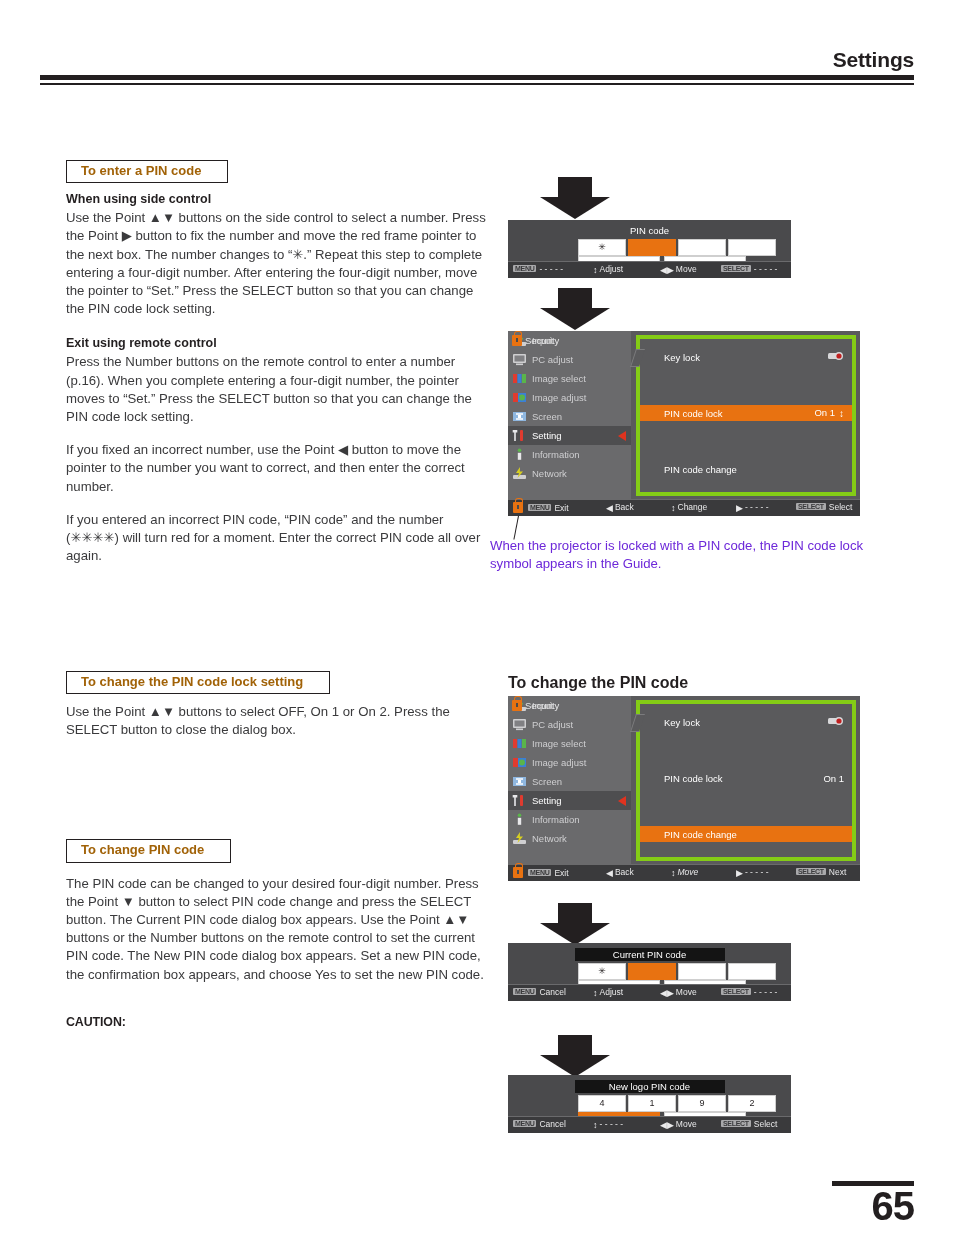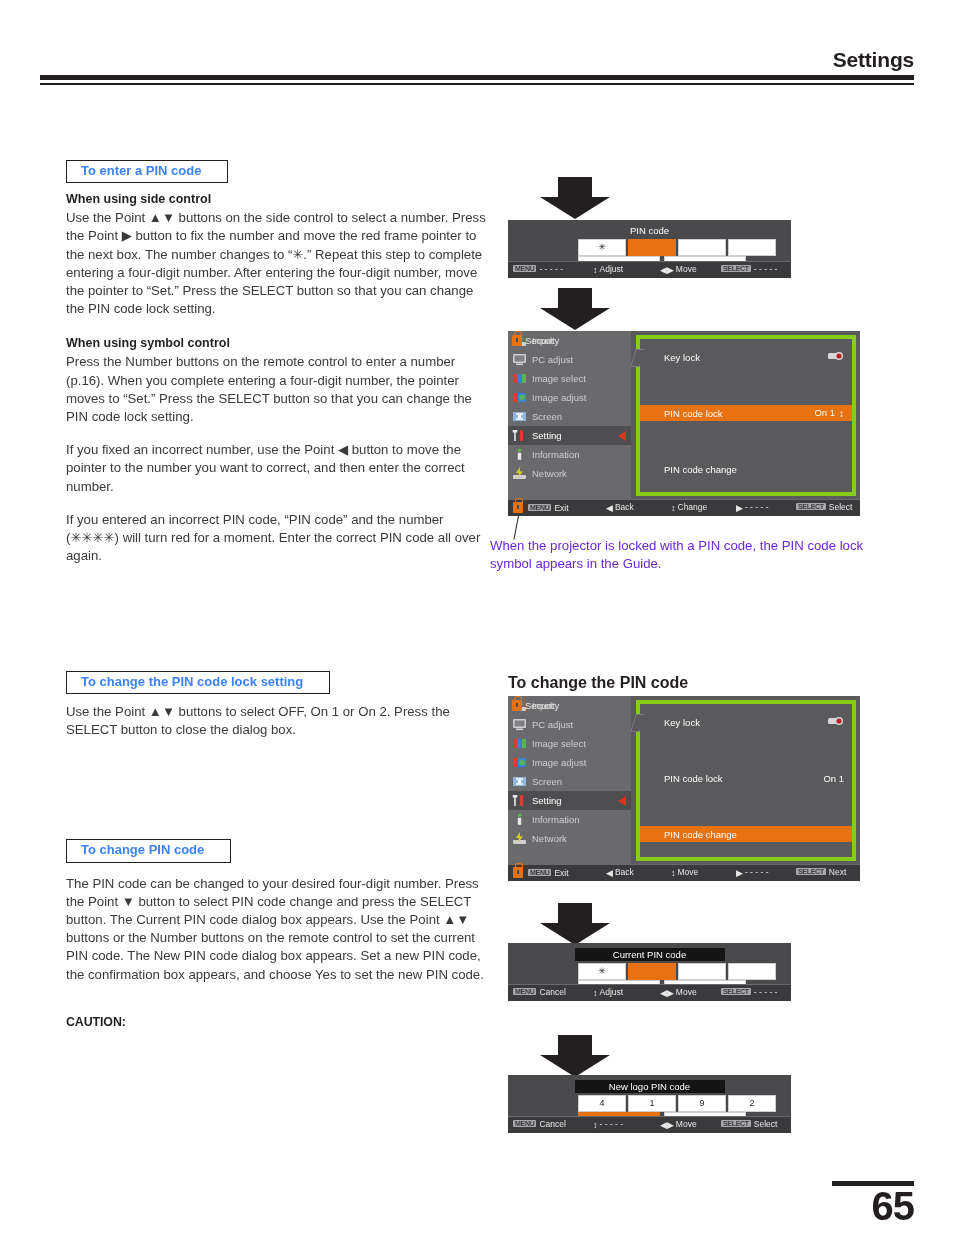--- a/index.html
+++ b/index.html
@@ -25,21 +25,21 @@
   #footer-rule{position:absolute;left:832px;top:1181px;width:82px;height:5px;background:#231f20;}
   #page-number{position:absolute;right:40px;top:1184px;font-size:40px;font-weight:bold;color:#231f20;letter-spacing:-1px;}
 
   
   .boxed-head{
     border:1.6px solid #231f20;
     display:inline-block;
     padding:3px 26px 4px 14px;
     font-size:13px;font-weight:bold;
     line-height:1.1;
-    color:#3b82f6;
+    color:#a16207;
   }
   .subhead{font-size:12.5px;font-weight:bold;margin:0 0 1px 0;line-height:1.35;}
   .body-text{font-size:13.2px;line-height:1.38;color:#3a3a3c;}
   .caution-text{font-size:12.4px;font-weight:bold;line-height:1.45;color:#231f20;letter-spacing:-.1px;}
   .plain-head{font-size:16px;font-weight:bold;color:#231f20;}
   .caption{font-size:13.2px;line-height:1.38;color:#6d28d9;}
 
   
   #col-left{position:absolute;left:66px;top:160px;width:425px;}
   .blk{margin-bottom:0;}
@@ -135,21 +135,21 @@
   <div id="header-rule-thick"></div>
   <div id="header-rule-thin"></div>
 </div>
 
 <div id="col-left">
 
   <div class="blk">
     <div class="boxed-head">To enter a PIN code</div>
     <div class="subhead" style="margin-top:8px;">When using side control</div>
     <div class="body-text">Use the Point ▲▼ buttons on the side control to select a number. Press the Point ▶ button to fix the number and move the red frame pointer to the next box. The number changes to “✳.” Repeat this step to complete entering a four-digit number. After entering the four-digit number, move the pointer to “Set.” Press the SELECT button so that you can change the PIN code lock setting.</div>
-    <div class="subhead" style="margin-top:17px;">When using symbol control</div>
+    <div class="subhead" style="margin-top:17px;">Exit using remote control</div>
     <div class="body-text">Press the Number buttons on the remote control to enter a number (p.16). When you complete entering a four-digit number, the pointer moves to “Set.” Press the SELECT button so that you can change the PIN code lock setting.</div>
     <div class="body-text" style="margin-top:15px;">If you fixed an incorrect number, use the Point ◀ button to move the pointer to the number you want to correct, and then enter the correct number.</div>
     <div class="body-text" style="margin-top:15px;">If you entered an incorrect PIN code, “PIN code” and the number (✳✳✳✳) will turn red for a moment. Enter the correct PIN code all over again.</div>
   </div>
 
   <div class="blk" style="margin-top:105px;">
     <div class="boxed-head">To change the PIN code lock setting</div>
     <div class="body-text" style="margin-top:9px;">Use the Point ▲▼ buttons to select OFF, On 1 or On 2. Press the SELECT button to close the dialog box.</div>
   </div>
 
@@ -436,21 +436,21 @@
       <span>PIN code change</span>
     </div>
   </div>
   <div class="status-bar">
     <div class="seg" style="left:5px;">
       <span class="lock-icon" style="margin-right:5px;"></span><span class="keycap">MENU</span><span>Exit</span>
     </div>
     <div class="seg" style="left:98px;">
       <span class="ud-glyph">◀</span><span>Back</span>
     </div>
-    <div class="seg" style="left:163px;">
+    <div class="seg" style="left:163px;font-style:italic;">
       <span class="ud-glyph">↕</span><span>Move</span>
     </div>
     <div class="seg" style="left:228px;">
       <span class="ud-glyph">▶</span><span>- - - - -</span>
     </div>
     <div class="seg" style="left:288px;">
       <span class="keycap">SELECT</span><span>Next</span>
     </div>
   </div>
 </div>

